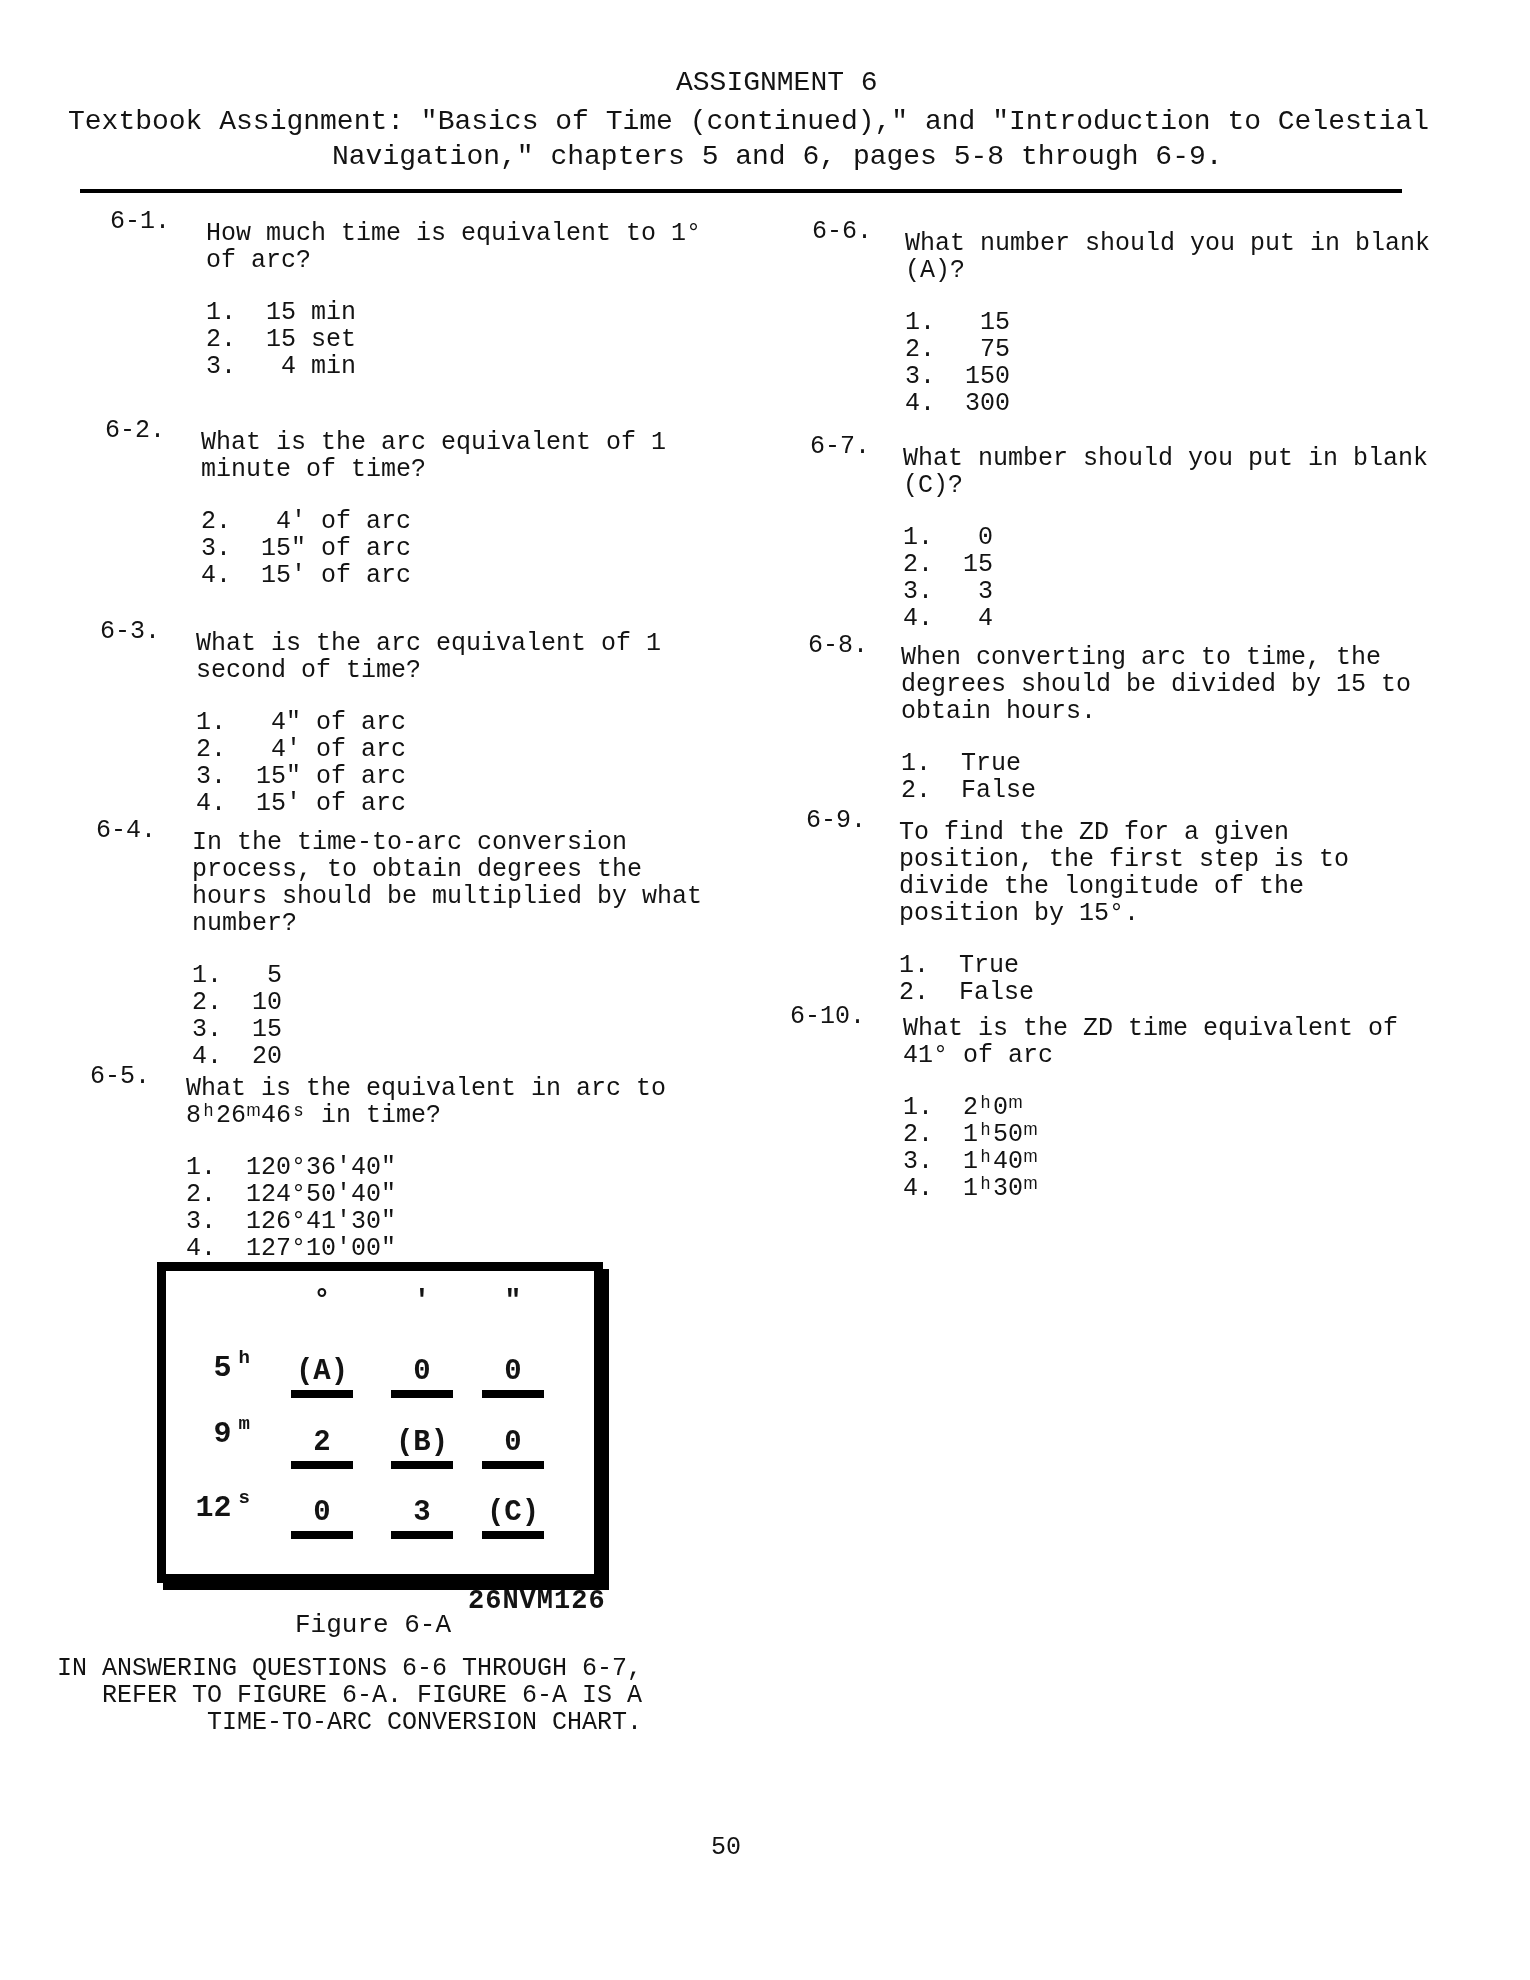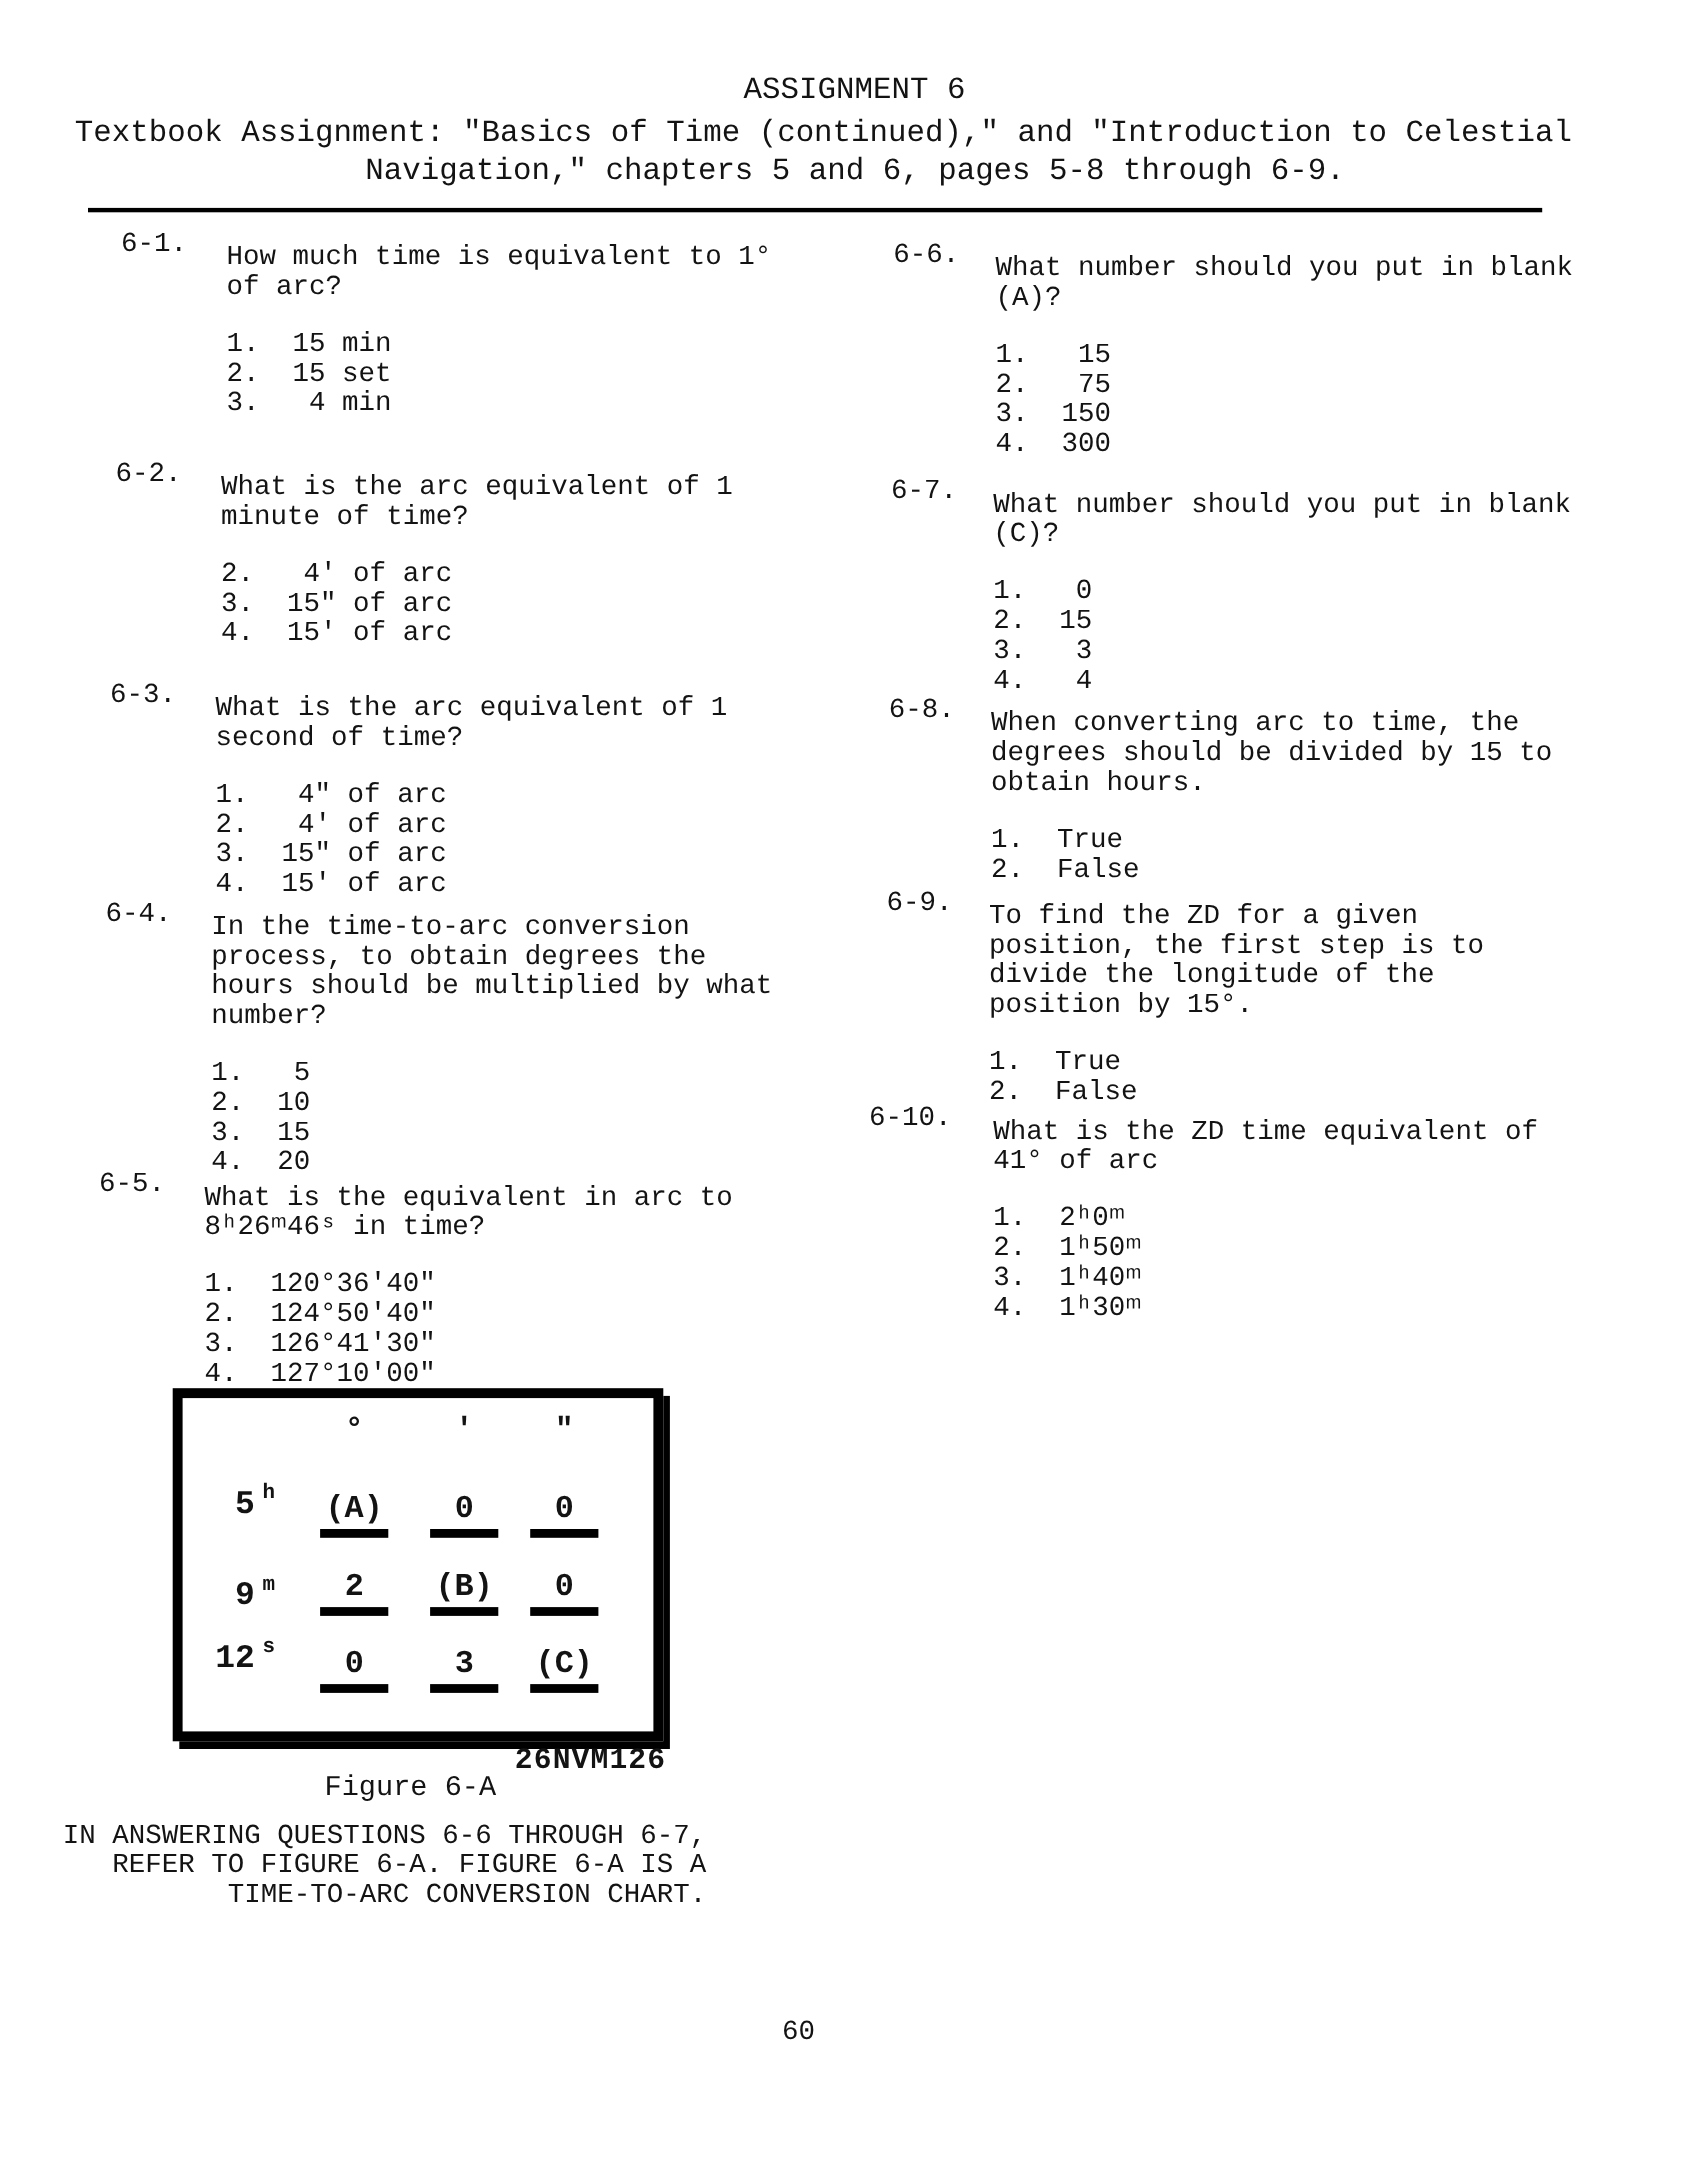--- a/index.html
+++ b/index.html
@@ -182,21 +182,21 @@
   <span class="fh" style="left:302px">"</span>
 
   <span class="flabel" style="top:82px"><span>5</span><span class="fsup">h</span></span>
   <span class="fcell" style="left:111px;top:86px">(A)</span>
   <span class="fcell" style="left:211px;top:86px">0</span>
   <span class="fcell" style="left:302px;top:86px">0</span>
   <span class="fline" style="left:125px;top:119px"></span>
   <span class="fline" style="left:225px;top:119px"></span>
   <span class="fline" style="left:316px;top:119px"></span>
 
-  <span class="flabel" style="top:165px"><span>9</span><span class="fsup">m</span></span>
+  <span class="flabel" style="top:148px"><span>9</span><span class="fsup">m</span></span>
   <span class="fcell" style="left:111px;top:157px">2</span>
   <span class="fcell" style="left:211px;top:157px">(B)</span>
   <span class="fcell" style="left:302px;top:157px">0</span>
   <span class="fline" style="left:125px;top:190px"></span>
   <span class="fline" style="left:225px;top:190px"></span>
   <span class="fline" style="left:316px;top:190px"></span>
 
   <span class="flabel" style="top:222px"><span>12</span><span class="fsup">s</span></span>
   <span class="fcell" style="left:111px;top:227px">0</span>
   <span class="fcell" style="left:211px;top:227px">3</span>
@@ -206,13 +206,13 @@
   <span class="fline" style="left:316px;top:260px"></span>
 </div>
 
 <div class="figcode">26NVM126</div>
 <div class="figcaption">Figure 6-A</div>
 
 <div class="note">IN ANSWERING QUESTIONS 6-6 THROUGH 6-7,
 REFER TO FIGURE 6-A. FIGURE 6-A IS A
 TIME-TO-ARC CONVERSION CHART.</div>
 
-<div class="pagenum">60</div>
+<div class="pagenum">50</div>
 
 </body></html>

